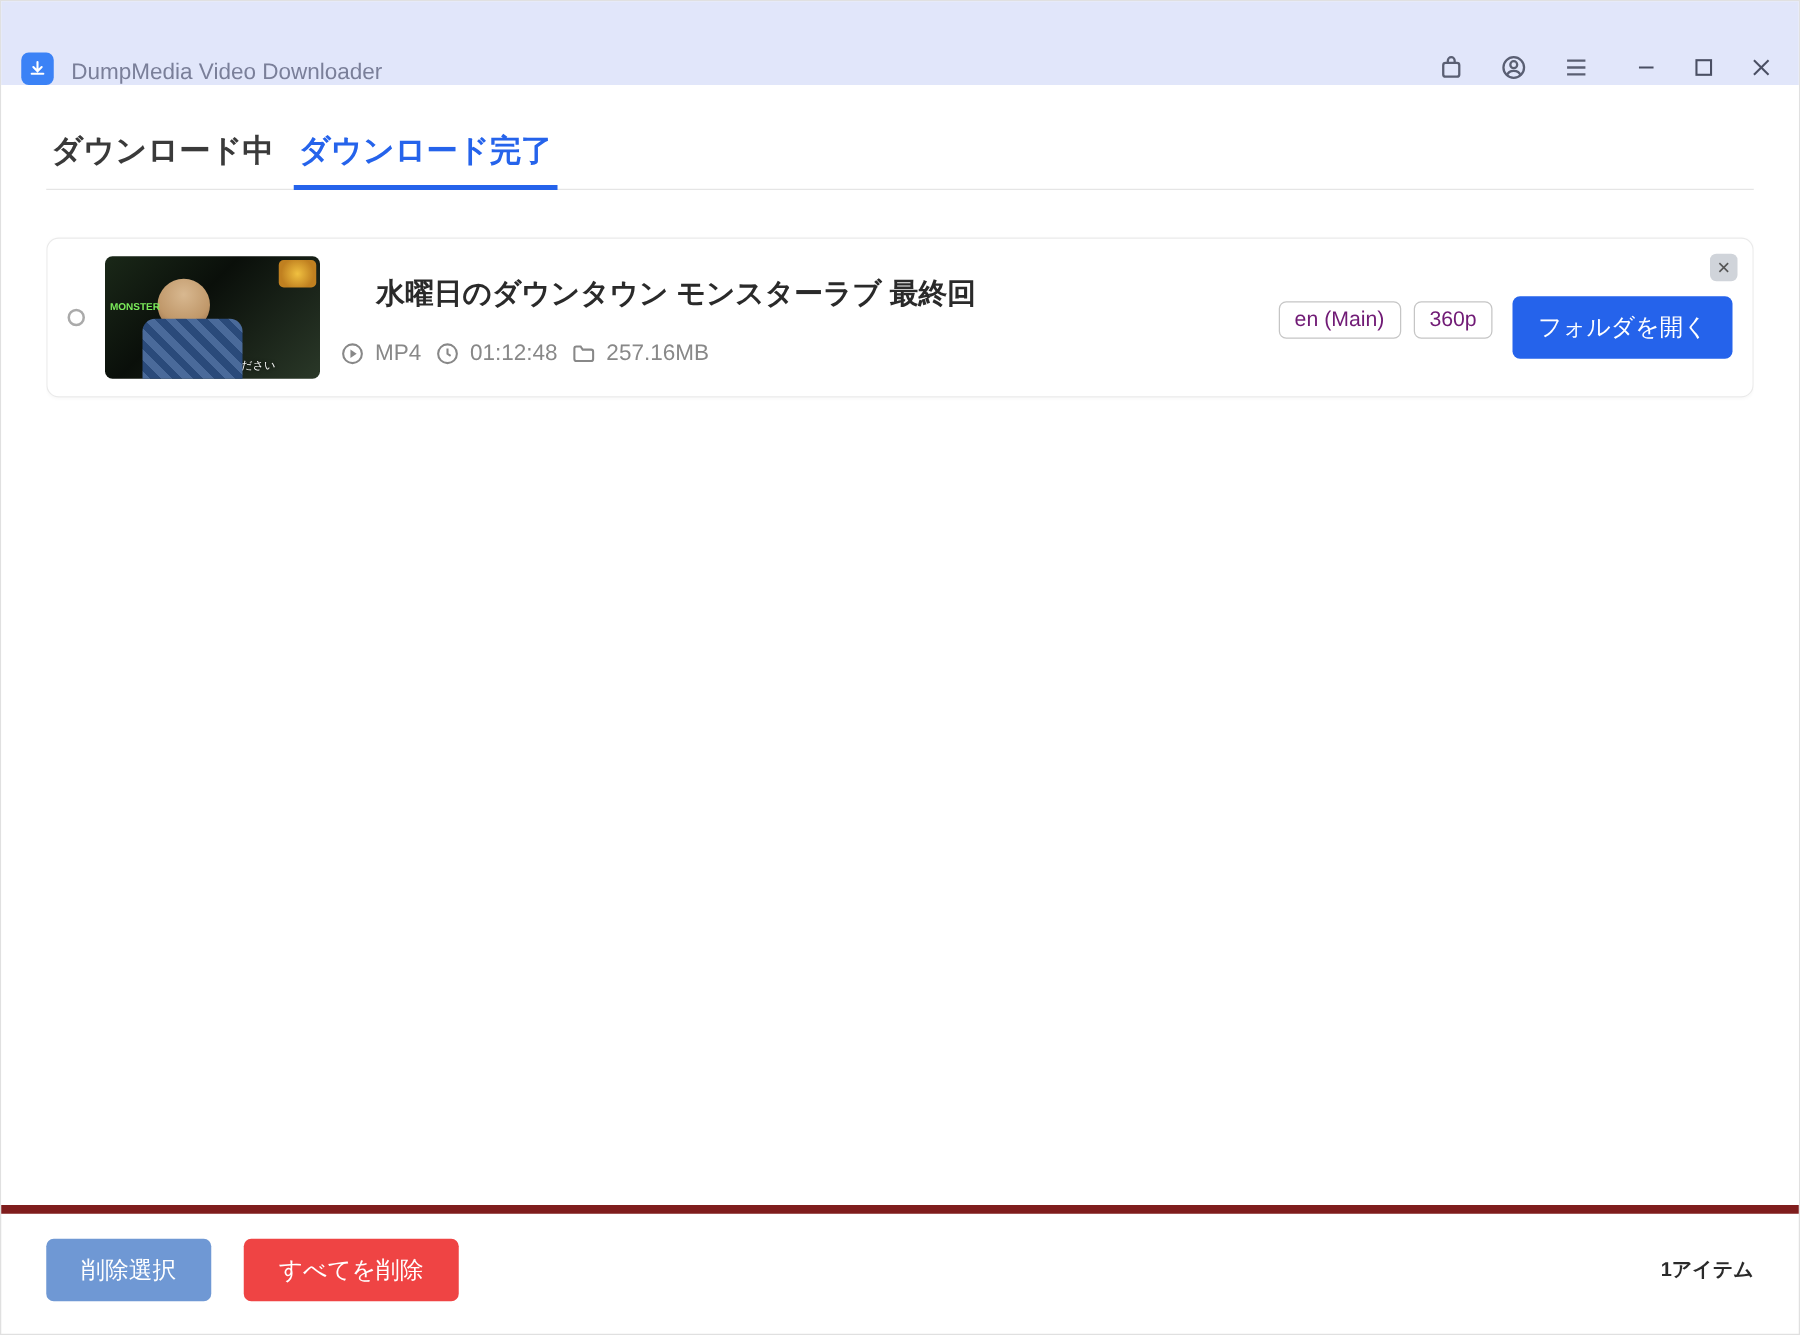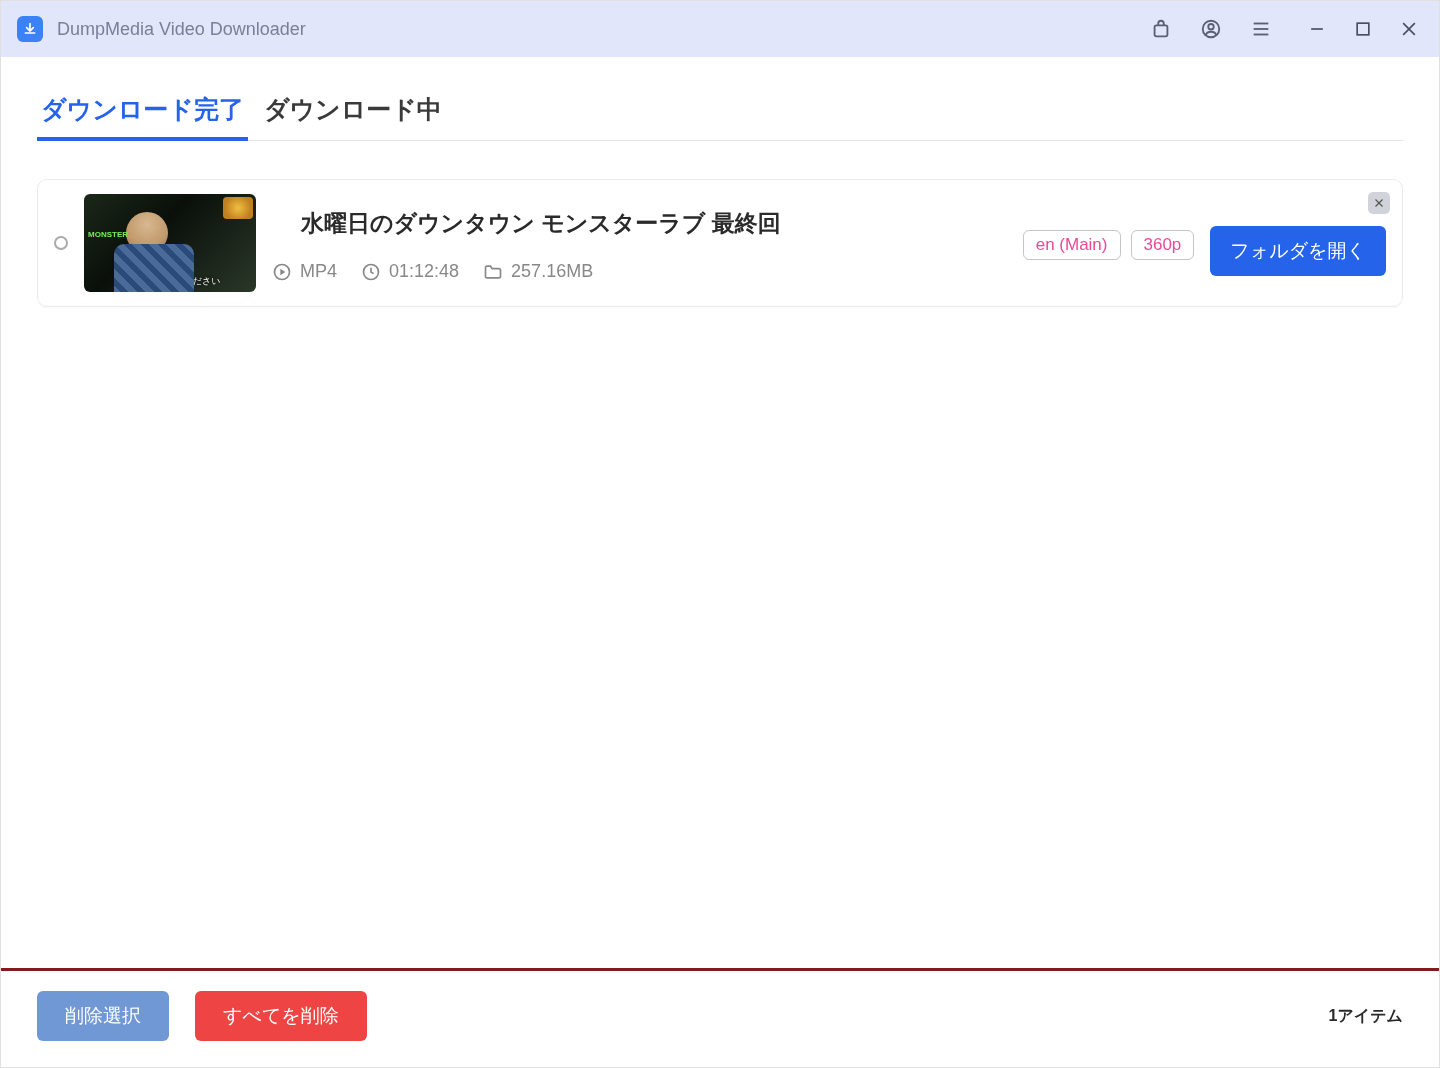--- a/index.html
+++ b/index.html
@@ -11,24 +11,24 @@
       overflow: hidden;
     }
     .window {
       width: 100%;
       height: 100%;
       display: flex;
       flex-direction: column;
       border: 1px solid #e0e0e0;
     }
     .titlebar {
-      height: 56px;
+      height: 67px;
       background: #e1e6fa;
       display: flex;
-      align-items: center;
+      align-items: flex-end;
       padding: 0 16px;
     }
     .app-icon {
       width: 26px;
       height: 26px;
       background: #3b82f6;
       border-radius: 6px;
       display: flex;
       align-items: center;
       justify-content: center;
@@ -185,21 +185,21 @@
     }
     .item-title {
       font-size: 23px;
       font-weight: 700;
       color: #2a2a2a;
       margin-left: 29px;
     }
     .item-meta {
       display: flex;
       align-items: center;
-      gap: 24px;
+      gap: 11px;
       color: #888;
       font-size: 18px;
     }
     .meta-group {
       display: flex;
       align-items: center;
       gap: 8px;
     }
     .meta-group svg {
       width: 20px;
@@ -212,21 +212,21 @@
       display: flex;
       gap: 10px;
       align-items: flex-start;
       padding-top: 4px;
     }
     .tag {
       border: 1.5px solid #c5c5c5;
       border-radius: 6px;
       padding: 4px 12px;
       font-size: 17px;
-      color: #ec4899;
+      color: #701a75;
     }
     .item-action {
       display: flex;
       padding-top: 16px;
     }
     .open-btn {
       background: #2563eb;
       color: white;
       border: none;
       border-radius: 6px;
@@ -243,21 +243,21 @@
       height: 22px;
       background: #d0d4da;
       border-radius: 5px;
       display: flex;
       align-items: center;
       justify-content: center;
       cursor: pointer;
     }
     .item-close svg { width: 12px; height: 12px; stroke: #555; stroke-width: 2.5; }
     .footer {
-      border-top: 3px solid #7f1d1d;
+      border-top: 7px solid #7f1d1d;
       padding: 20px 36px 26px 36px;
       display: flex;
       align-items: center;
       gap: 14px;
     }
     .footer-btn {
       border: none;
       border-radius: 6px;
       padding: 12px 28px;
       font-size: 19px;
@@ -323,22 +323,22 @@
         <svg viewBox="0 0 24 24">
             <line x1="5" y1="5" x2="19" y2="19"></line>
             <line x1="19" y1="5" x2="5" y2="19"></line>
           </svg>
       </div>
     </div>
   </div>
 
   <div class="content">
     <div class="tabs">
+      <div class="tab">ダウンロード中</div>
       <div class="tab active">ダウンロード完了</div>
-      <div class="tab">ダウンロード中</div>
     </div>
 
     <div class="list">
       <div class="item">
         <div class="item-radio"></div>
         <div class="thumb">
           <div class="thumb-badge1">MONSTER</div>
           <div class="thumb-badge2"></div>
           <div class="thumb-sub">僕と付き合ってください</div>
         </div>

